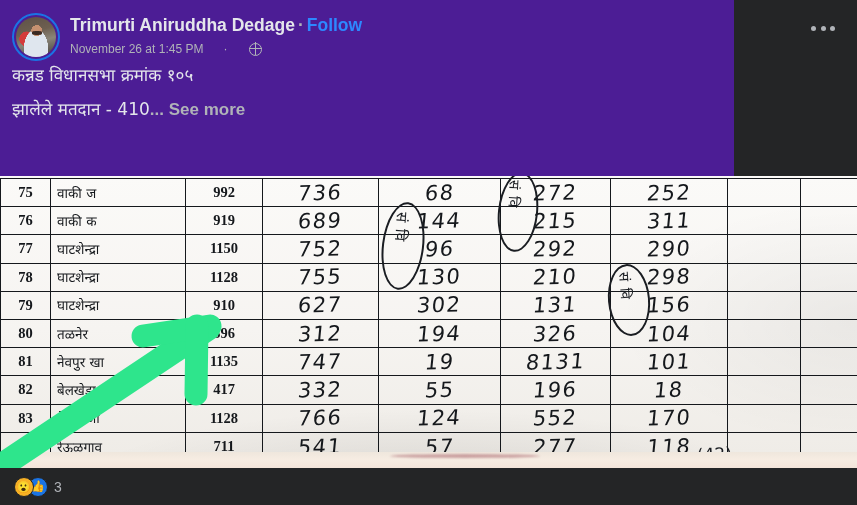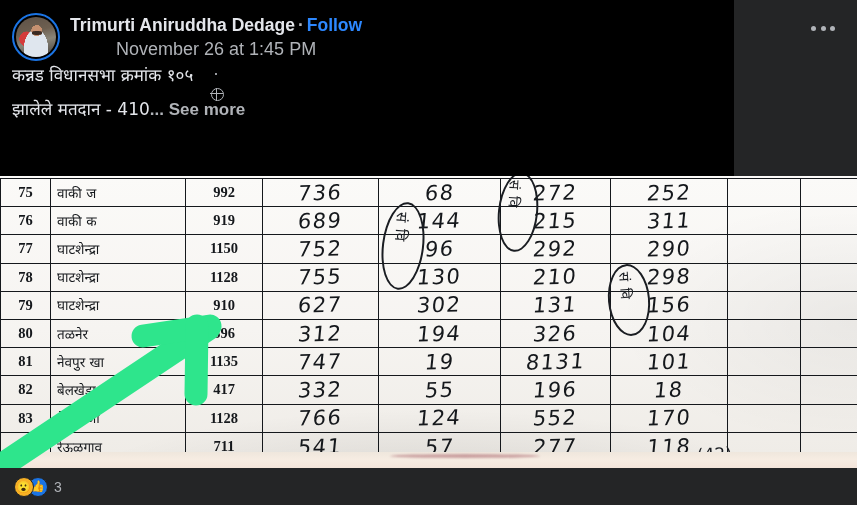--- a/index.html
+++ b/index.html
@@ -2,21 +2,21 @@
 <html><head>
 <meta charset="utf-8">
 <style>
   * { margin:0; padding:0; box-sizing:border-box; }
   html, body {
     width:857px; height:505px;
     background:#242526;
     font-family:"Liberation Sans", sans-serif;
     overflow:hidden;
   }
-  #app { position:relative; width:734px; height:505px; background:#000000; }
+  #app { position:relative; width:734px; height:505px; background:#4c1d95; }
 
   
   .post-header {
     position:absolute; left:0; top:0; width:857px; height:72px;
     display:flex; align-items:flex-start; padding:12px 14px 0 12px;
   }
   .avatar-wrap {
     width:48px; height:48px; flex:0 0 48px;
     border-radius:50%; border:2.5px solid #1b74e4;
     padding:2px; margin-top:1px;
@@ -33,22 +33,22 @@
   .avatar::after{
     content:""; position:absolute; left:40%; top:36%;
     width:24%; height:9%; background:#3a2a22; border-radius:40%;
   }
   .hdr-text { margin-left:10px; padding-top:3px; }
   .name-row { font-size:17.5px; line-height:21px; white-space:nowrap; }
   .author { color:#e4e6eb; font-weight:bold; }
   .dot-sep { color:#b0b3b8; font-weight:bold; padding:0 3px; }
   .follow { color:#2d88ff; font-weight:bold; cursor:pointer; }
   .meta-row {
-    margin-top:4px; font-size:18px; line-height:18px;
-    color:#b0b3b8; display:flex; align-items:center; gap:6px;flex-direction:column;
+    margin-top:4px; font-size:12px; line-height:18px;
+    color:#b0b3b8; display:flex; align-items:center; gap:20px;
   }
   .globe {
     display:inline-block; width:13px; height:13px; border-radius:50%;
     border:1.4px solid #b0b3b8; position:relative; margin-left:2px;
   }
   .globe::before{
     content:""; position:absolute; left:4.3px; top:-1.4px;
     width:0; height:13px; border-left:1.4px solid #b0b3b8;
   }
   .globe::after{

